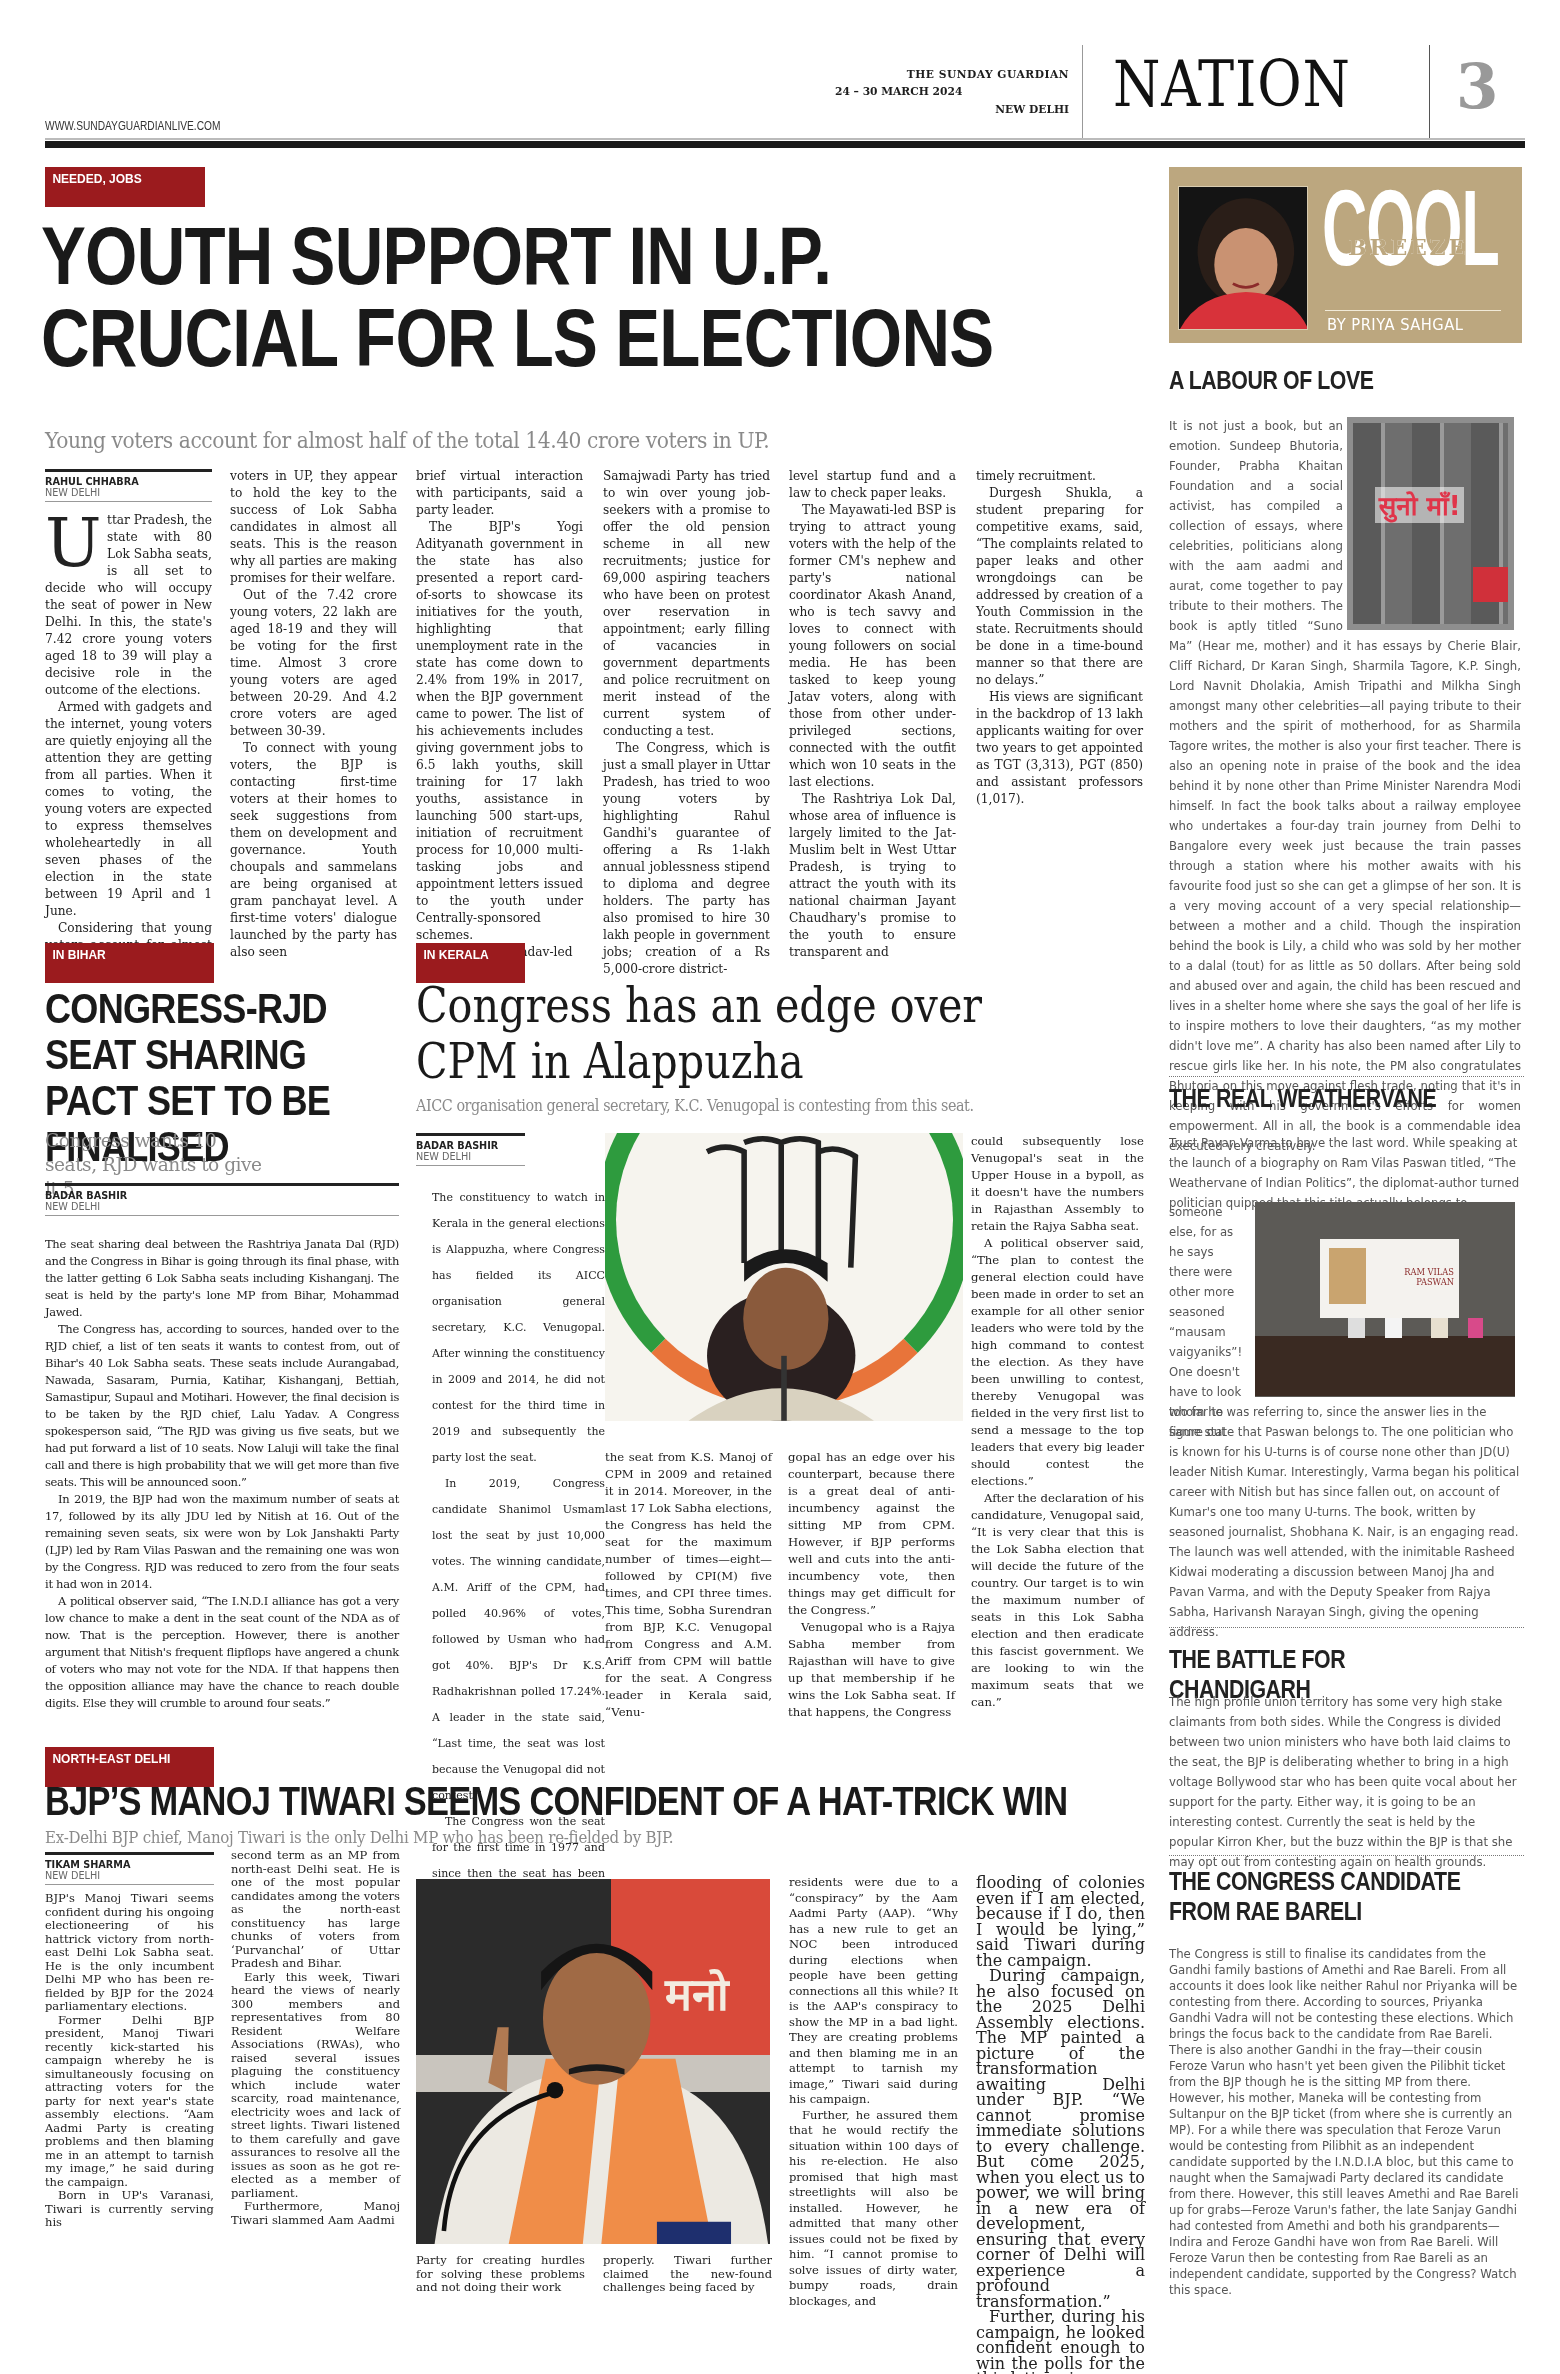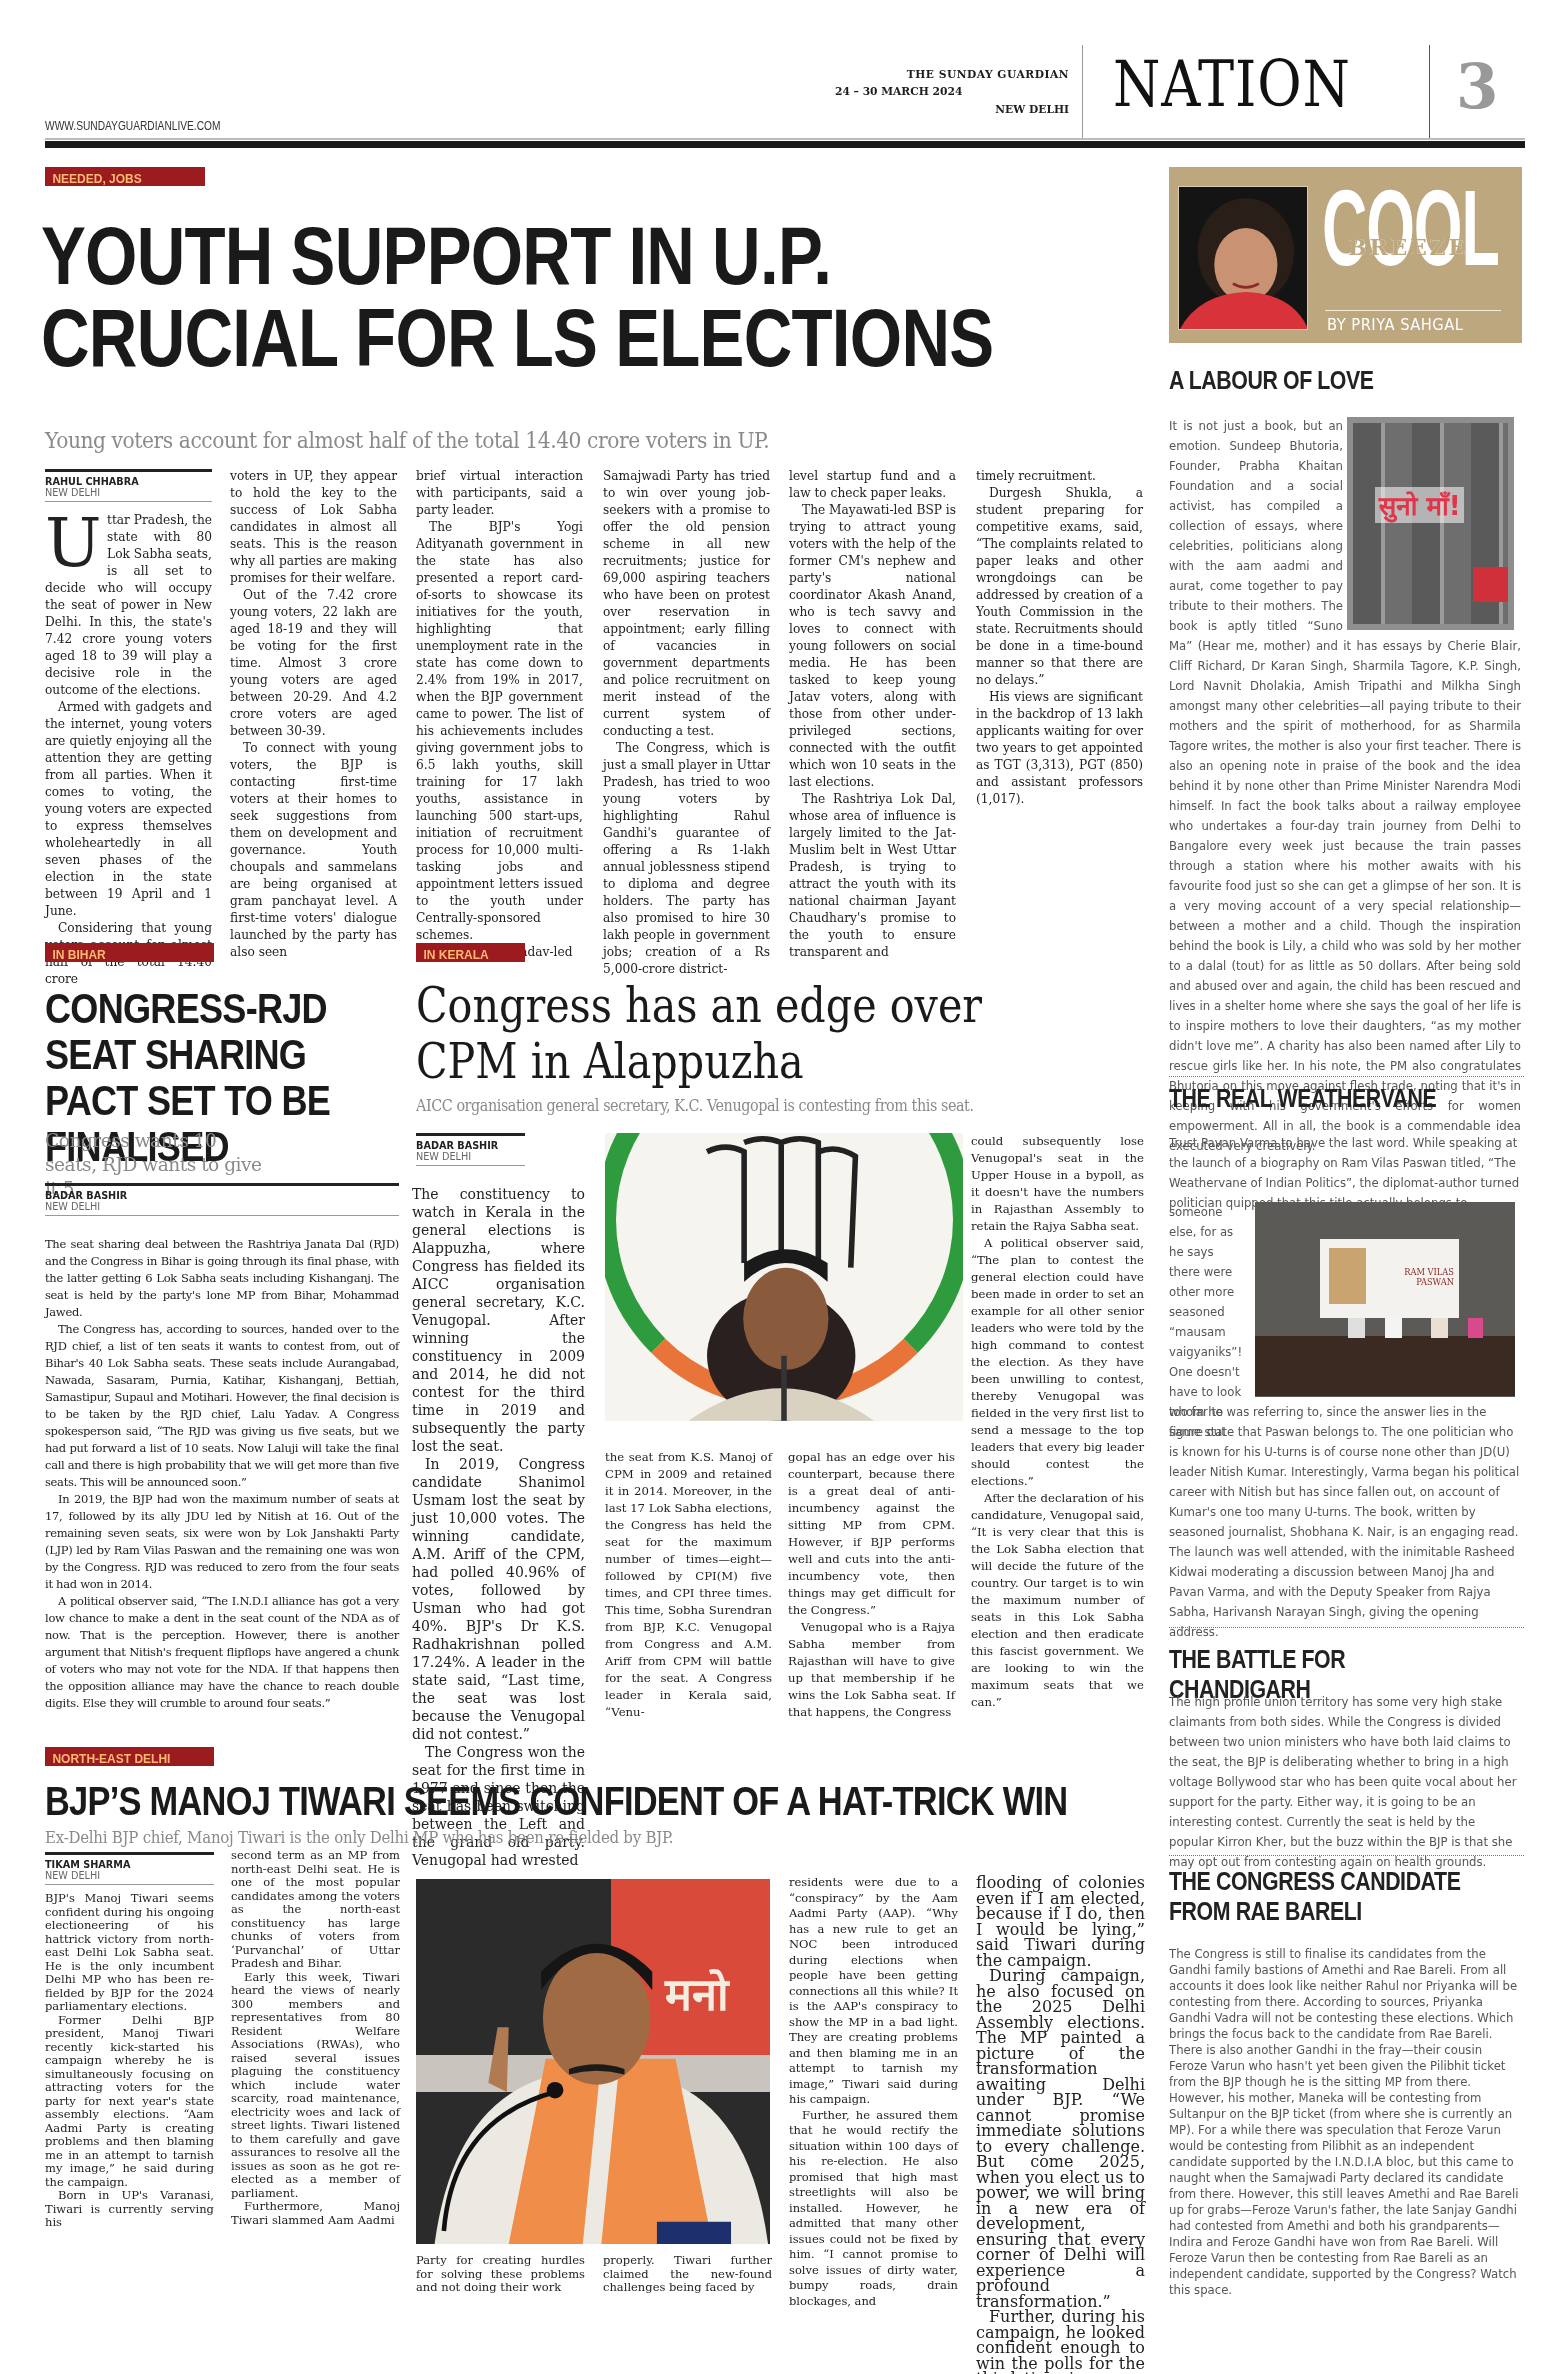--- a/index.html
+++ b/index.html
@@ -6,21 +6,21 @@
 html,body{width:1560px;height:2375px;background:#fff;overflow:hidden}
 body{position:relative;font-family:"DejaVu Serif",serif;color:#1e1e1e}
 .abs{position:absolute}
 .serif{font-family:"DejaVu Serif",serif}
 .sans{font-family:"DejaVu Sans",sans-serif}
 .cond{font-family:"Liberation Sans",sans-serif;font-weight:700;letter-spacing:-0.9px}
 .body-text{font-family:"DejaVu Serif",serif;font-size:12.2px;line-height:17px;color:#222;text-align:justify;hyphens:auto}
 .body-text p{text-indent:13px}
 .body-text p.noind{text-indent:0}
 .side-text{font-family:"DejaVu Sans",sans-serif;font-size:11.7px;line-height:20px;color:#555;text-align:justify}
-.kicker{background:#9b1b1e;color:#fdba74;font-family:"Liberation Sans",sans-serif;font-weight:700;font-size:12px;padding:5.6px 7.4px;height:19px;line-height:13px;width:160px}
+.kicker{background:#9b1b1e;color:#ffffff;font-family:"Liberation Sans",sans-serif;font-weight:700;font-size:12px;padding:5.6px 7.4px;height:40px;line-height:13px;width:160px}
 .byline{border-top:3.7px solid #222;border-bottom:0.9px solid #999;padding:3.7px 0 3.7px}
 .byline .name{font-family:"DejaVu Sans",sans-serif;font-weight:700;font-size:9.7px;color:#222}
 .byline .place{font-family:"DejaVu Sans",sans-serif;font-size:9.7px;color:#666}
 .col{position:absolute}
 .side-h{font-family:"Liberation Sans",sans-serif;font-weight:700;font-size:26px;line-height:30px;color:#222;letter-spacing:-0.5px;transform:scaleX(0.82);transform-origin:left}
 .dotsep{border-top:1.9px dotted #777;position:absolute;left:1169px;width:355px}
 .dropcap{float:left;font-family:"DejaVu Serif",serif;font-size:67px;line-height:56px;margin:3.7px 5.6px 0 0}
 </style>
 </head>
 <body>
@@ -96,21 +96,21 @@
 <div class="abs kicker" style="left:416px;top:943px;width:109px">IN KERALA</div>
 <div class="abs serif" style="left:416px;top:977px;font-size:48px;line-height:56px;color:#1a1a1a;transform:scaleX(0.86);transform-origin:left;white-space:nowrap">
   <div>Congress has an edge over</div>
   <div>CPM in Alappuzha</div>
 </div>
 <div class="abs serif" style="left:416px;top:1095px;font-size:16.7px;color:#8a8a8a;transform:scaleX(0.86);transform-origin:left;white-space:nowrap;letter-spacing:-0.5px">AICC organisation general secretary, K.C. Venugopal is contesting from this seat.</div>
 <div class="abs byline" style="left:416px;top:1133px;width:109px">
   <div class="name">BADAR BASHIR</div>
   <div class="place">NEW DELHI</div>
 </div>
-<div class="abs body-text" style="left:412px;top:1185px;width:173px;font-size:14px;line-height:18px">
+<div class="abs body-text" style="left:432px;top:1185px;width:173px;font-size:11px;line-height:26px">
   <p class="noind">The constituency to watch in Kerala in the general elections is Alappuzha, where Congress has fielded its AICC organisation general secretary, K.C. Venugopal. After winning the constituency in 2009 and 2014, he did not contest for the third time in 2019 and subsequently the party lost the seat.</p>
   <p>In 2019, Congress candidate Shanimol Usmam lost the seat by just 10,000 votes. The winning candidate, A.M. Ariff of the CPM, had polled 40.96% of votes, followed by Usman who had got 40%. BJP's Dr K.S. Radhakrishnan polled 17.24%. A leader in the state said, “Last time, the seat was lost because the Venugopal did not contest.”</p>
   <p>The Congress won the seat for the first time in 1977 and since then the seat has been switching between the Left and the grand old party. Venugopal had wrested</p>
 </div>
 
 <div class="abs" style="left:605px;top:1133px;width:358px;height:288px;overflow:hidden;background:#f6f4ee">
   <div style="position:absolute;left:-9.3px;top:-102px;width:377px;height:377px;border-radius:50%;border:20.4px solid #2e9b3e;border-bottom-color:#e8743a;border-left-color:#2e9b3e"></div>
   <svg width="358" height="288" style="position:absolute;left:0;top:0" viewBox="0 0 386 310">
     <path d="M110 20 q20 -10 40 0 l0 120 M150 10 q20 -8 40 0 l0 130 M190 10 q20 -8 40 0 l0 130 M230 20 q20 -8 40 5 l-5 120" fill="none" stroke="#222" stroke-width="6"></path>
     <ellipse cx="190" cy="240" rx="80" ry="70" fill="#2a2020"></ellipse>

